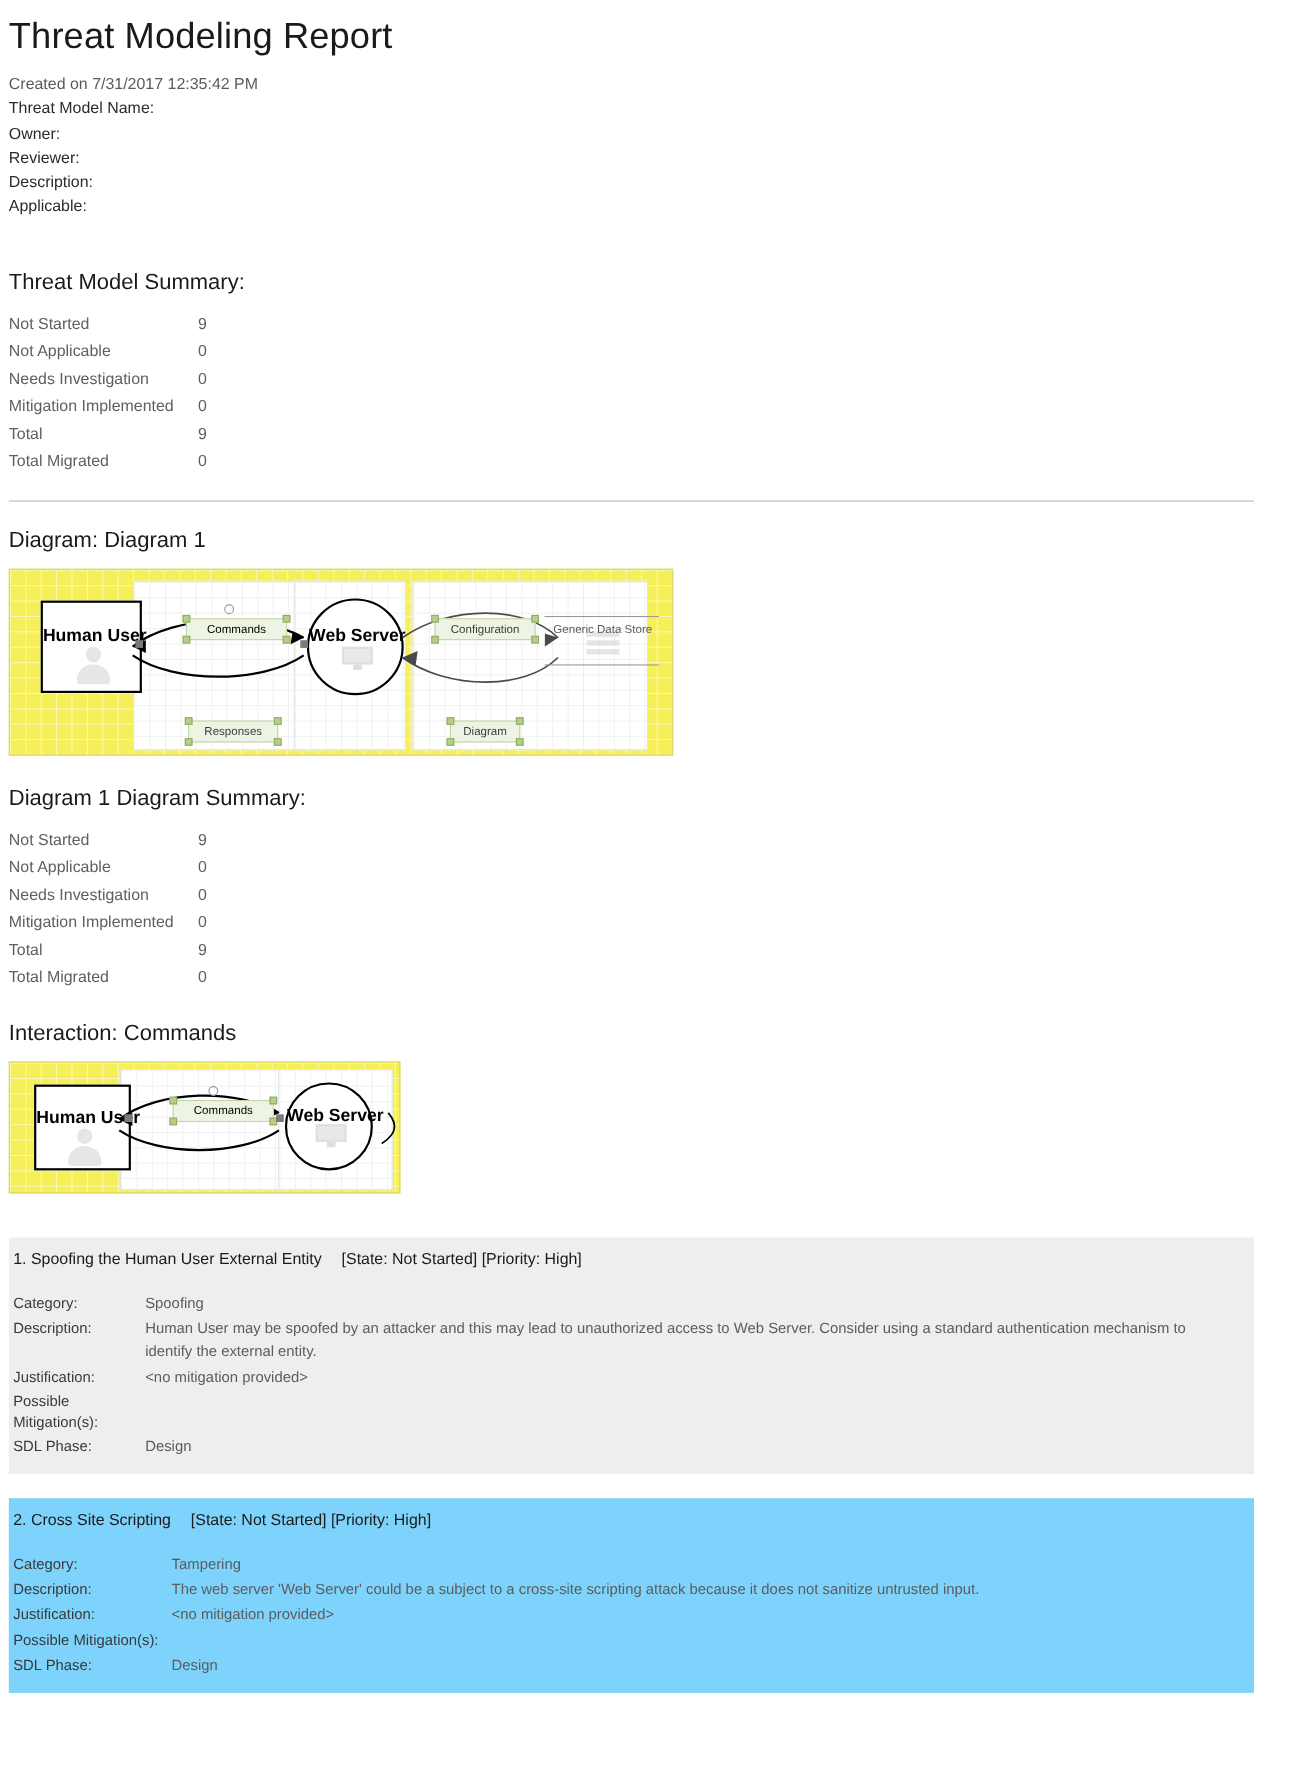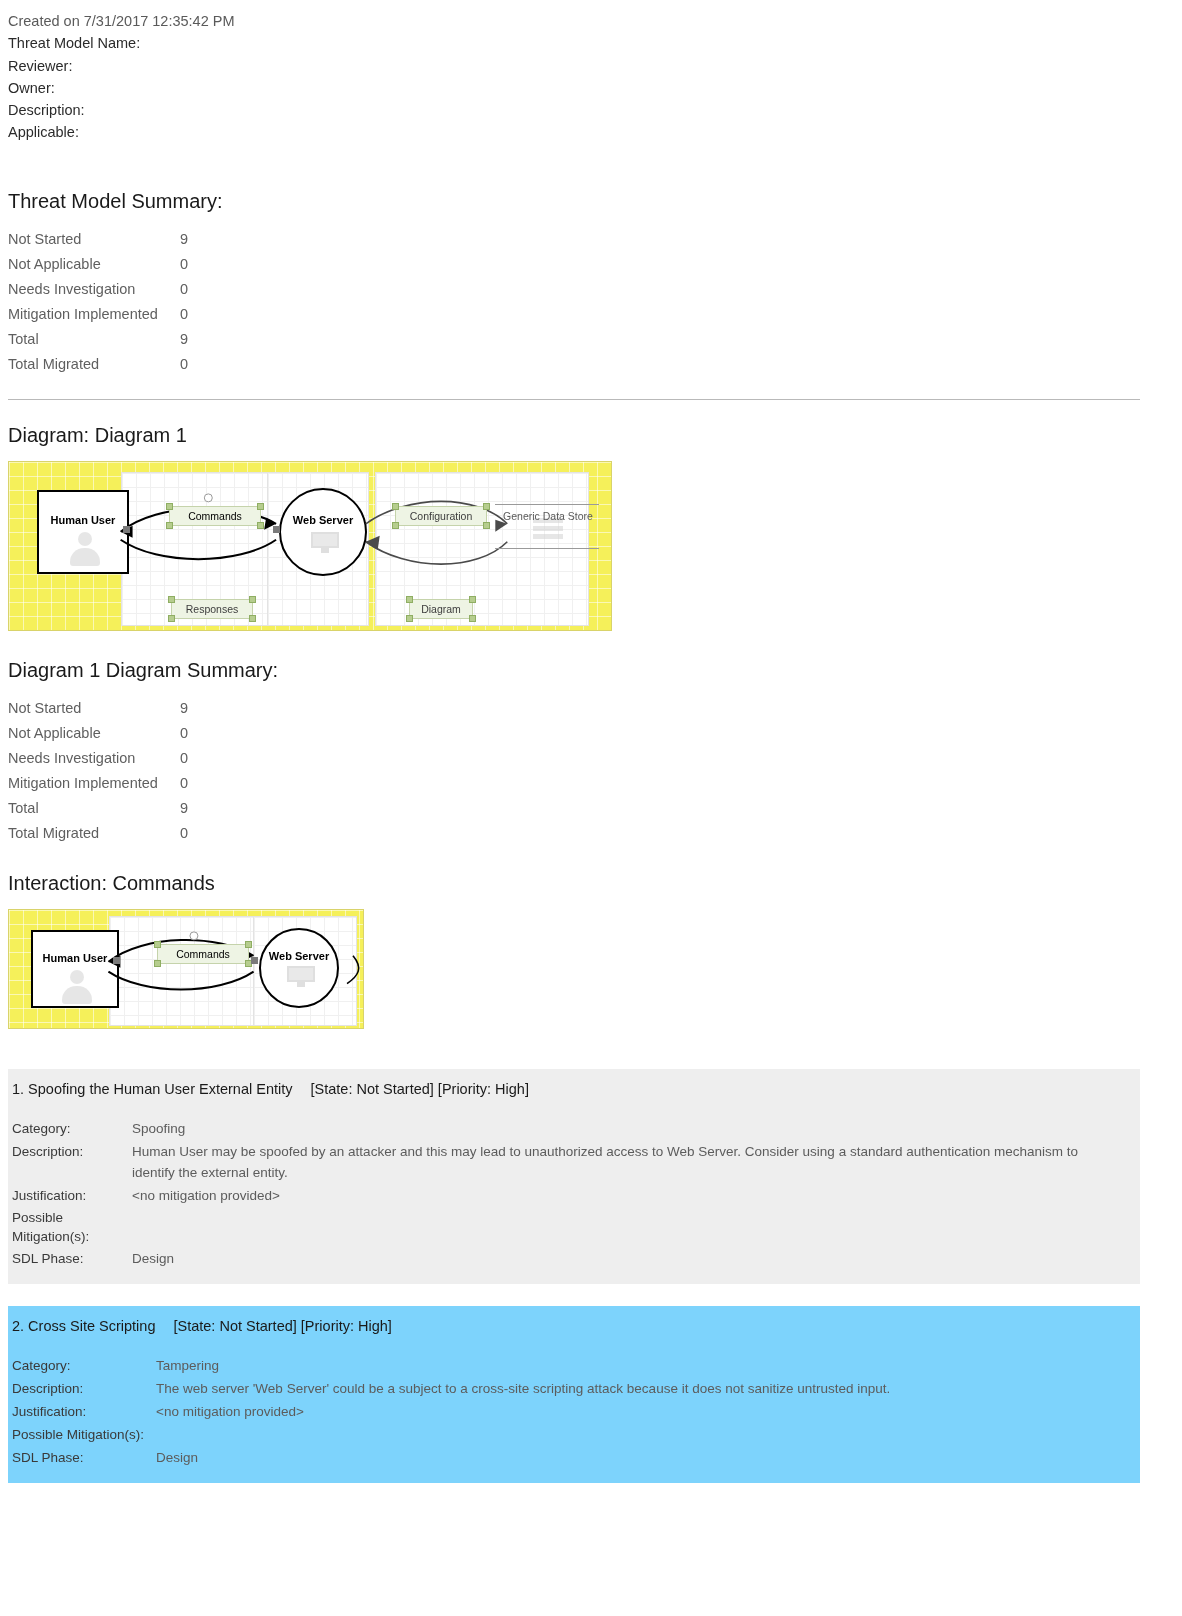--- a/index.html
+++ b/index.html
@@ -108,21 +108,21 @@
   }
   .node-circle {
     position: absolute;
     background: #ffffff;
     border: 2.5px solid #000000;
     border-radius: 50%;
     box-sizing: border-box;
   }
   .node-label {
     position: absolute;
-    font-size: 11px;
+    font-size: 16px;
     font-weight: bold;
     color: #000;
     text-align: center;
     white-space: nowrap;
     z-index: 6;
   }
   .flow-label {
     position: absolute;
     background: #eef4e4;
     border: 1px solid #c5d3ab;
@@ -252,26 +252,27 @@
     color: #5c5c5c;
     padding-right: 18px;
   }
   .trow.wide-k .k { flex: 0 0 148px; }
 </style>
 </head>
 <body>
 
 <div class="page">
 
+  <h1 class="report-title">Threat Modeling Report</h1>
 
   <div class="meta-block">
     <div class="meta-line created">Created on 7/31/2017 12:35:42 PM</div>
     <div class="meta-line">Threat Model Name:</div>
+    <div class="meta-line">Owner:</div>
     <div class="meta-line">Reviewer:</div>
-    <div class="meta-line">Owner:</div>
     <div class="meta-line">Description:</div>
     <div class="meta-line">Applicable:</div>
   </div>
 
   <div style="height:46px"></div>
 
   <div class="section-head">Threat Model Summary:</div>
 
   <div class="summary-block">
     <div class="summary-row">

